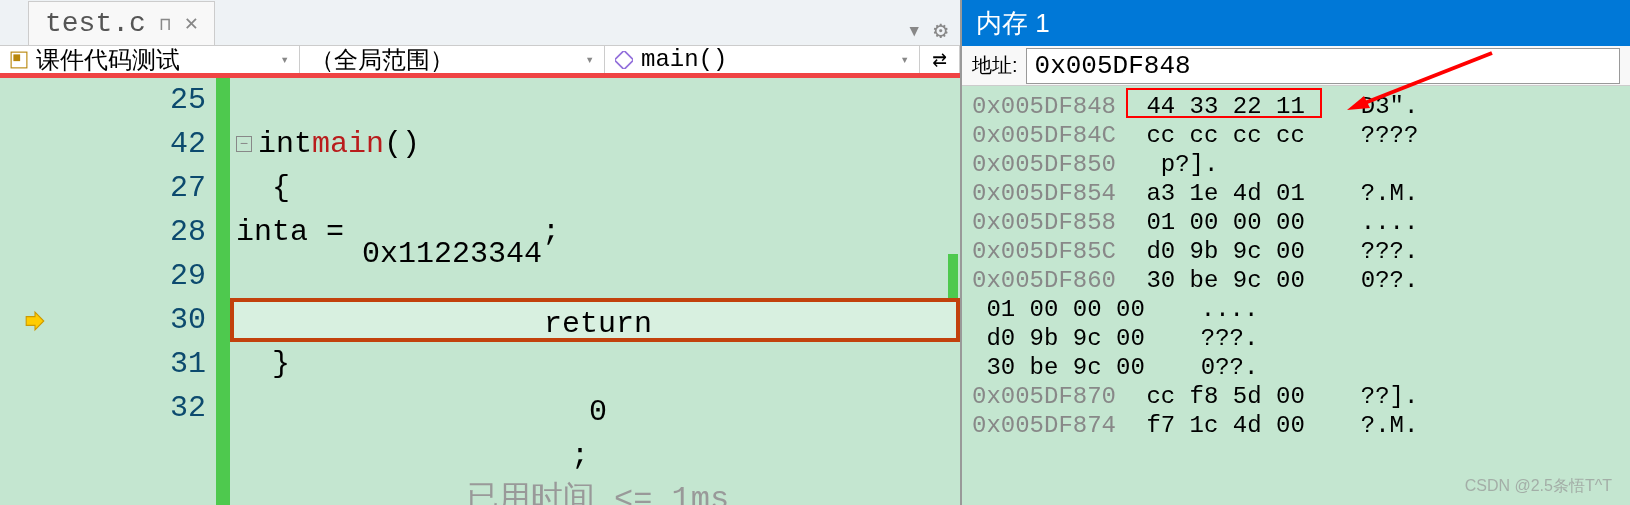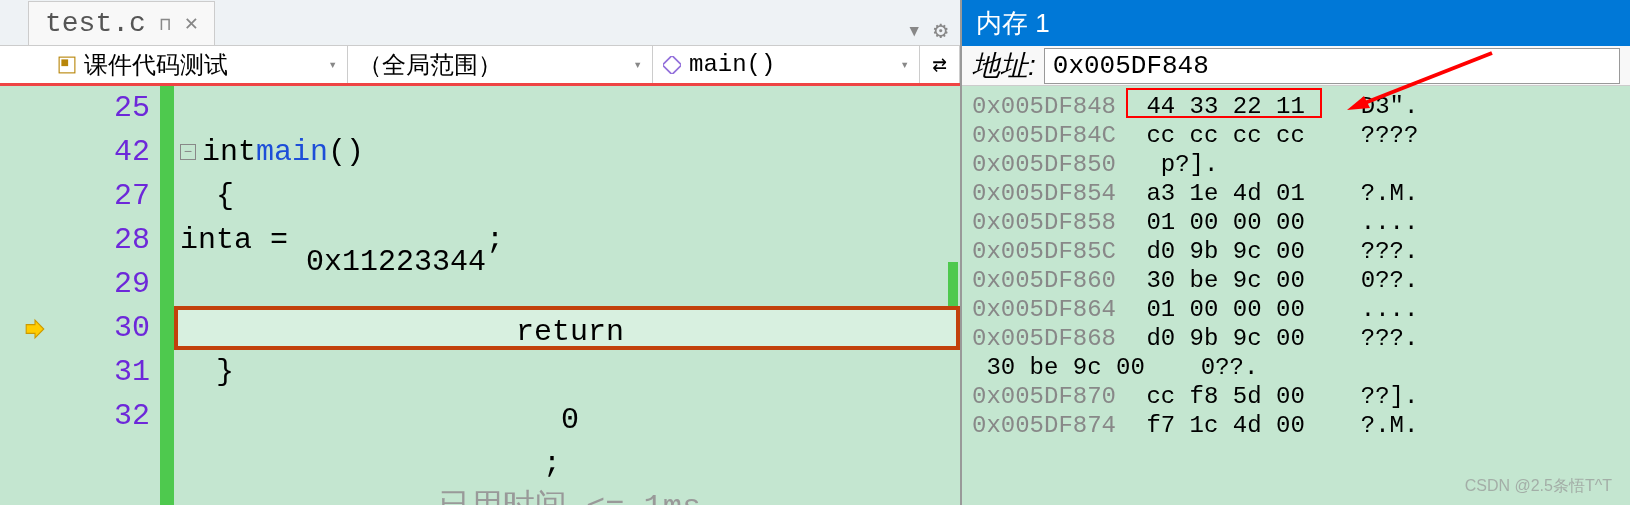--- a/index.html
+++ b/index.html
@@ -3,47 +3,47 @@
 <meta charset="utf-8">
 <style>
 * { box-sizing: border-box; margin: 0; padding: 0; }
 body { font-family: "Consolas", "Courier New", monospace; font-size: 24px; background: #f0f0f0; width: 1630px; height: 505px; overflow: hidden; display: flex; position: relative; }
 .editor-pane { width: 960px; display: flex; flex-direction: column; background: #fff; }
 .tab-bar { height: 46px; background: #eef2f5; display: flex; align-items: flex-end; padding-left: 28px; border-bottom: 1px solid #ccc; position: relative; }
 .tab { background: #f8f8f8; padding: 6px 16px; border: 1px solid #ccc; border-bottom: none; display: flex; align-items: center; gap: 14px; font-family: "Courier New", monospace; font-size: 28px; color: #555; }
 .tab-pin { font-size: 18px; color: #888; }
 .tab-close { font-size: 22px; color: #888; cursor: pointer; }
 .tab-bar-right { position: absolute; right: 12px; display: flex; align-items: center; gap: 12px; color: #888; }
-.dropdown-row { height: 40px; display: flex; border-bottom: 3px solid #ef4444; padding-left: 48px; }
+.dropdown-row { height: 32px; display: flex; border-bottom: 5px solid #ef4444; }
 .dropdown { border-right: 1px solid #ccc; display: flex; align-items: center; padding: 0 10px; background: #fff; position: relative; }
 .dropdown .caret { position: absolute; right: 10px; color: #888; font-size: 14px; }
 .dd1 { width: 300px; }
 .dd2 { width: 305px; }
 .dd3 { flex: 1; }
 .dd-btn { width: 40px; justify-content: center; }
 .dd-icon { width: 18px; height: 18px; display: inline-block; margin-right: 8px; }
 .code-area { flex: 1; display: flex; background: #c4e6d0; overflow: hidden; position: relative; }
-.gutter { width: 160px; background: #c4e6d0; text-align: right; padding-right: 10px; font-family: "Courier New", monospace; font-size: 30px; color: #6d28d9; position: relative; }
+.gutter { width: 216px; background: #c4e6d0; text-align: right; padding-right: 10px; font-family: "Courier New", monospace; font-size: 30px; color: #0c4a6e; position: relative; }
 .line-num { height: 44px; line-height: 44px; }
 .exec-arrow { position: absolute; left: 24px; width: 22px; height: 22px; }
 .green-bar { width: 14px; background: #4ec94e; }
 .code-col { flex: 1; font-family: "Courier New", monospace; font-size: 30px; line-height: 44px; position: relative; }
 .code-line { height: 44px; white-space: pre; padding-left: 6px; display: flex; align-items: center; }
 .fold-box { display: inline-block; width: 16px; height: 16px; border: 1px solid #888; color: #888; font-size: 14px; line-height: 14px; text-align: center; margin-right: 6px; vertical-align: middle; }
 .kw { color: #000000; }
 .num { color: #000; margin-top: 44px; }
 .ident { color: #000; }
-.fn { color: #1d4ed8; }
+.fn { color: #b91c1c; }
 .hint { color: #999; font-size: 32px; }
 .return-bar { position: absolute; right: 2px; width: 10px; height: 44px; background: #4ec94e; }
 .current-line { background: #d8f0e0; border: 4px solid #c2410c; flex-direction: column; }
 .memory-pane { flex: 1; display: flex; flex-direction: column; border-left: 2px solid #999; }
 .mem-title { height: 46px; background: #0078d7; color: #fff; display: flex; align-items: center; padding-left: 14px; font-family: sans-serif; font-size: 26px; }
 .mem-addr-row { height: 40px; display: flex; align-items: center; padding: 4px 10px; background: #f8f8f8; border-bottom: 1px solid #ccc; }
-.mem-addr-label { font-family: sans-serif; font-size: 28px; margin-right: 8px; font-style: italic; }
+.mem-addr-label { font-family: sans-serif; font-size: 20px; margin-right: 8px; }
 .mem-addr-input { flex: 1; border: 1px solid #999; padding: 2px 8px; font-family: "Courier New", monospace; font-size: 26px; background: #fff; }
 .mem-body { flex: 1; background: #c4e6d0; padding: 6px 10px; font-family: "Courier New", monospace; font-size: 24px; line-height: 29px; position: relative; }
 .mem-row { display: flex; white-space: pre; }
 .mem-addr { color: #888; width: 160px; }
 .mem-bytes { color: #000; width: 200px; }
 .mem-ascii { color: #000; }
 .red-box { border: 2px solid #ff0000; position: absolute; }
 .red-arrow { position: absolute; }
 .watermark { position: absolute; bottom: 8px; right: 18px; color: rgba(150,150,150,0.7); font-size: 16px; font-family: sans-serif; margin-top: 31px; }
 </style>
@@ -127,22 +127,22 @@
         <polygon points="5,62 22,48 28,60" fill="#ff0000"></polygon>
       </svg>
     <div id="mem-rows">
         <div class="mem-row"><span class="mem-addr">0x005DF848</span><span class="mem-bytes"> 44 33 22 11</span><span class="mem-ascii">  D3".</span></div>
         <div class="mem-row"><span class="mem-addr">0x005DF84C</span><span class="mem-bytes"> cc cc cc cc</span><span class="mem-ascii">  ????</span></div>
         <div class="mem-row"><span class="mem-addr">0x005DF850</span><span class="mem-ascii">  p?].</span></div>
         <div class="mem-row"><span class="mem-addr">0x005DF854</span><span class="mem-bytes"> a3 1e 4d 01</span><span class="mem-ascii">  ?.M.</span></div>
         <div class="mem-row"><span class="mem-addr">0x005DF858</span><span class="mem-bytes"> 01 00 00 00</span><span class="mem-ascii">  ....</span></div>
         <div class="mem-row"><span class="mem-addr">0x005DF85C</span><span class="mem-bytes"> d0 9b 9c 00</span><span class="mem-ascii">  ???.</span></div>
         <div class="mem-row"><span class="mem-addr">0x005DF860</span><span class="mem-bytes"> 30 be 9c 00</span><span class="mem-ascii">  0??.</span></div>
-        <div class="mem-row"><span class="mem-addr">0x005DF864</span><span class="mem-bytes"> 01 00 00 00</span><span class="mem-ascii">  ....</span></div>
-        <div class="mem-row"><span class="mem-addr">0x005DF868</span><span class="mem-bytes"> d0 9b 9c 00</span><span class="mem-ascii">  ???.</span></div>
+        <div class="mem-row"><span class="mem-bytes"> 01 00 00 00</span><span class="mem-ascii">  ....</span></div>
+        <div class="mem-row"><span class="mem-bytes"> d0 9b 9c 00</span><span class="mem-ascii">  ???.</span></div>
         <div class="mem-row"><span class="mem-bytes"> 30 be 9c 00</span><span class="mem-ascii">  0??.</span></div>
         <div class="mem-row"><span class="mem-addr">0x005DF870</span><span class="mem-bytes"> cc f8 5d 00</span><span class="mem-ascii">  ??].</span></div>
         <div class="mem-row"><span class="mem-addr">0x005DF874</span><span class="mem-bytes"> f7 1c 4d 00</span><span class="mem-ascii">  ?.M.</span></div>
       </div>
   </div>
 </div>
 
 <div class="watermark">CSDN @2.5条悟T^T</div>
 
 </body></html>

